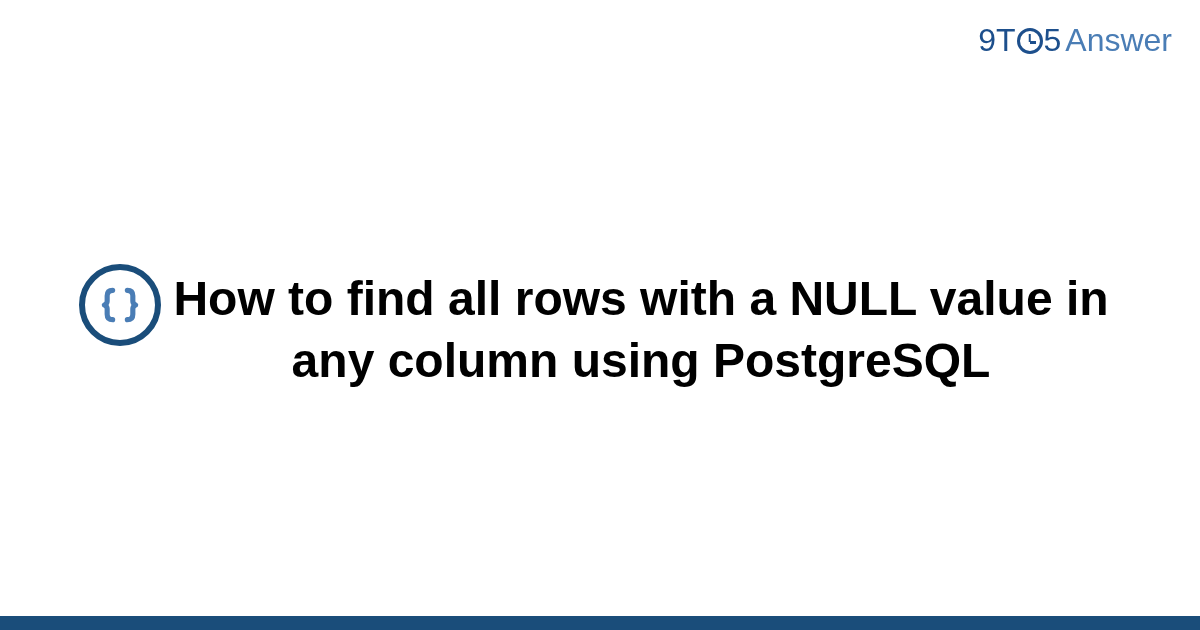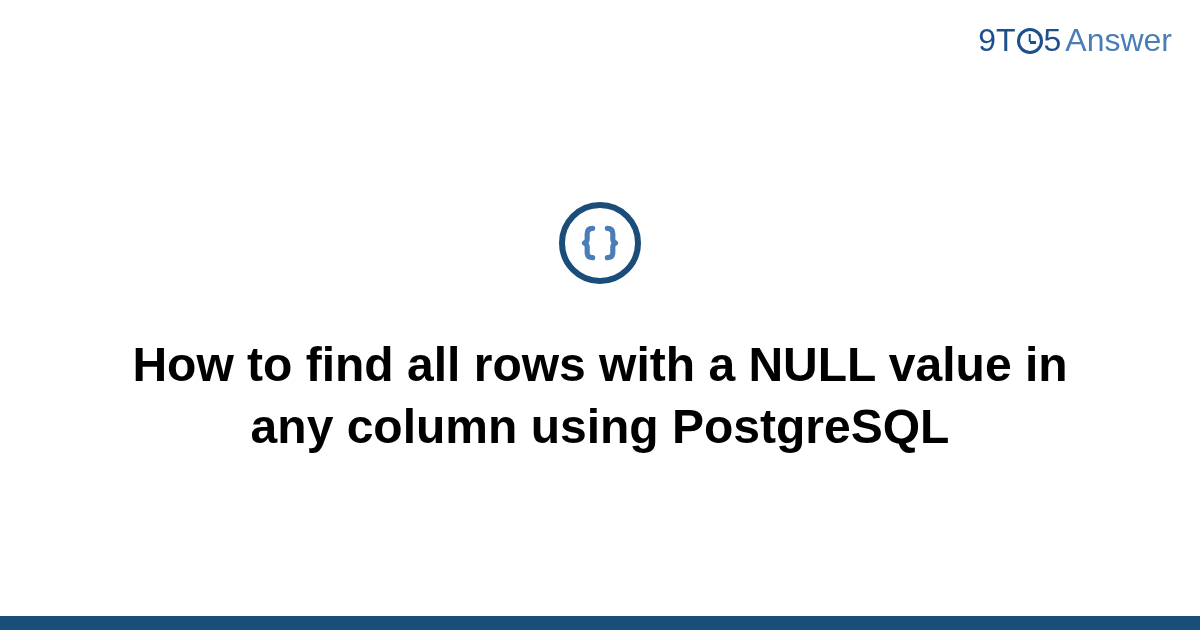--- a/index.html
+++ b/index.html
@@ -68,21 +68,20 @@
       font-weight: 400;
       margin-left: 4px;
     }
     .content {
       position: absolute;
       top: 0;
       left: 0;
       right: 0;
       bottom: 0;
       display: flex;
-      flex-direction: column;
       align-items: center;
       justify-content: center;
       padding-top: 30px;
     }
     .icon-wrap {
       width: 82px;
       height: 82px;
       border: 6px solid #1a4d7a;
       border-radius: 50%;
       display: flex;

